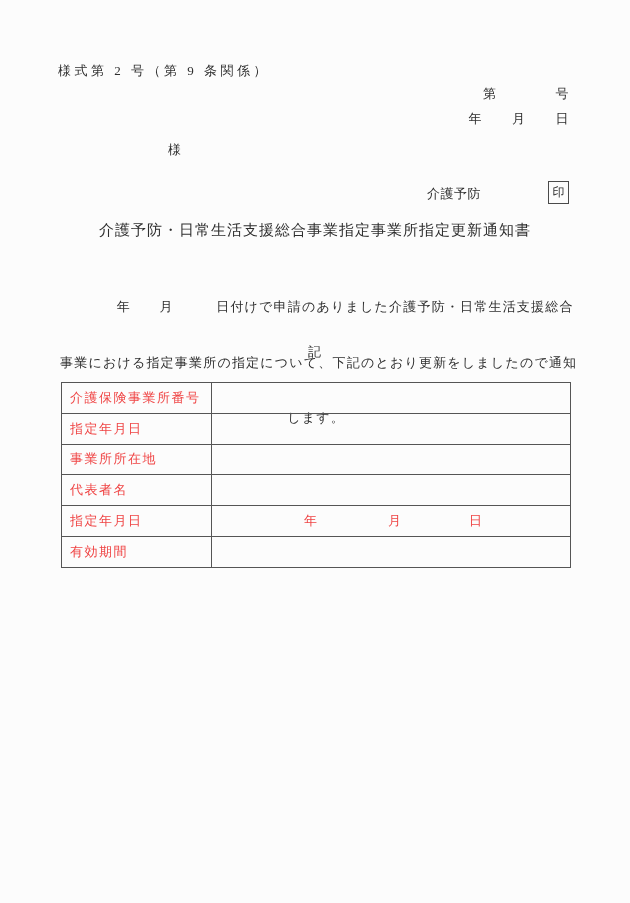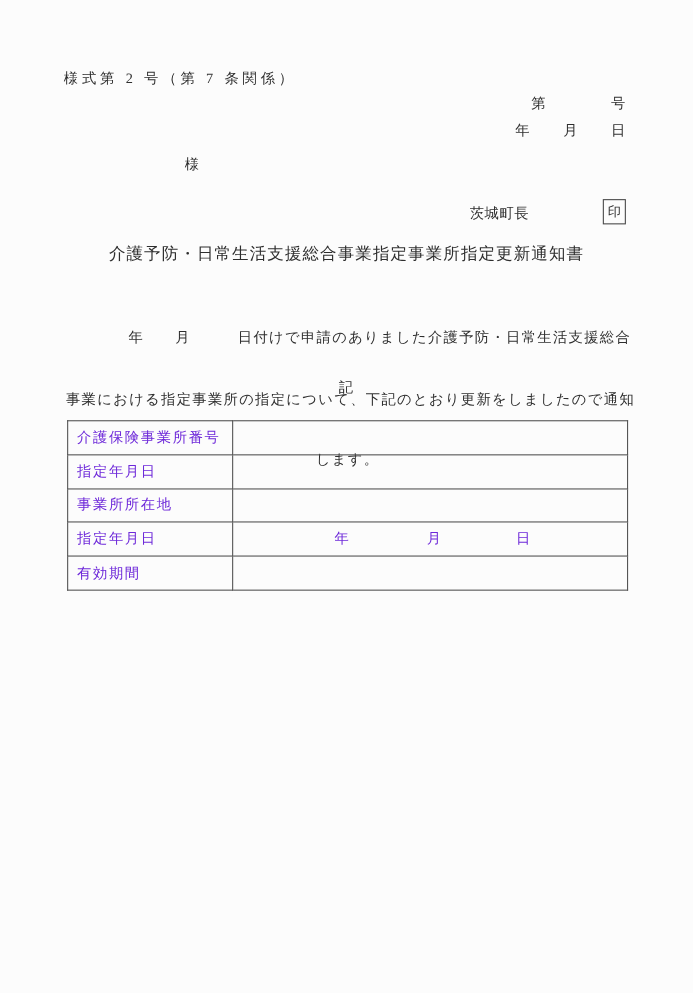--- a/index.html
+++ b/index.html
@@ -83,21 +83,21 @@
   }
 
   .notice-table {
     position: absolute;
     left: 61px;
     top: 382px;
     width: 510px;
     border-collapse: collapse;
     table-layout: fixed;
     font-size: 13px;
-    color: #6d28d9;
+    color: #ef4444;
   }
   .notice-table td {
     border: 1px solid #555;
     height: 29.75px;
     padding: 0 0 0 8px;
     vertical-align: middle;
     letter-spacing: 1.5px;
   }
   .notice-table { border: 1.5px solid #404040; }
   .notice-table col.label-col { width: 150px; }
@@ -105,28 +105,28 @@
   .value-cell .date-part { position: absolute; top: 50%; transform: translateY(-50%); }
   .value-cell .pos-year  { left: 92px; }
   .value-cell .pos-month { left: 176px; }
   .value-cell .pos-day   { left: 257px; }
 </style>
 </head>
 <body>
 
 <div class="page">
 
-  <div class="abs form-number">様式第 2 号（第 7 条関係）</div>
+  <div class="abs form-number">様式第 2 号（第 9 条関係）</div>
 
   <div class="abs right-line doc-number">第　　　　号</div>
   <div class="abs right-line date-line">年　　月　　日</div>
 
   <div class="abs addressee">様</div>
 
-  <div class="abs issuer">茨城町長</div>
+  <div class="abs issuer">介護予防</div>
   <div class="seal-box">
     <span>印</span>
   </div>
 
   <div class="abs doc-title">介護予防・日常生活支援総合事業指定事業所指定更新通知書</div>
 
   <div class="abs body-text">
     <div>　　　　年　　月　　　日付けで申請のありました介護予防・日常生活支援総合</div>
     <div>事業における指定事業所の指定について、下記のとおり更新をしましたので通知</div>
     <div>します。</div>
@@ -146,20 +146,24 @@
       </tr>
       <tr>
         <td>指定年月日</td>
         <td></td>
       </tr>
       <tr>
         <td>事業所所在地</td>
         <td></td>
       </tr>
       <tr>
+        <td>代表者名</td>
+        <td></td>
+      </tr>
+      <tr>
         <td>指定年月日</td>
         <td class="value-cell">
           <span class="date-part pos-year">年</span>
           <span class="date-part pos-month">月</span>
           <span class="date-part pos-day">日</span>
         </td>
       </tr>
       <tr>
         <td>有効期間</td>
         <td></td>

